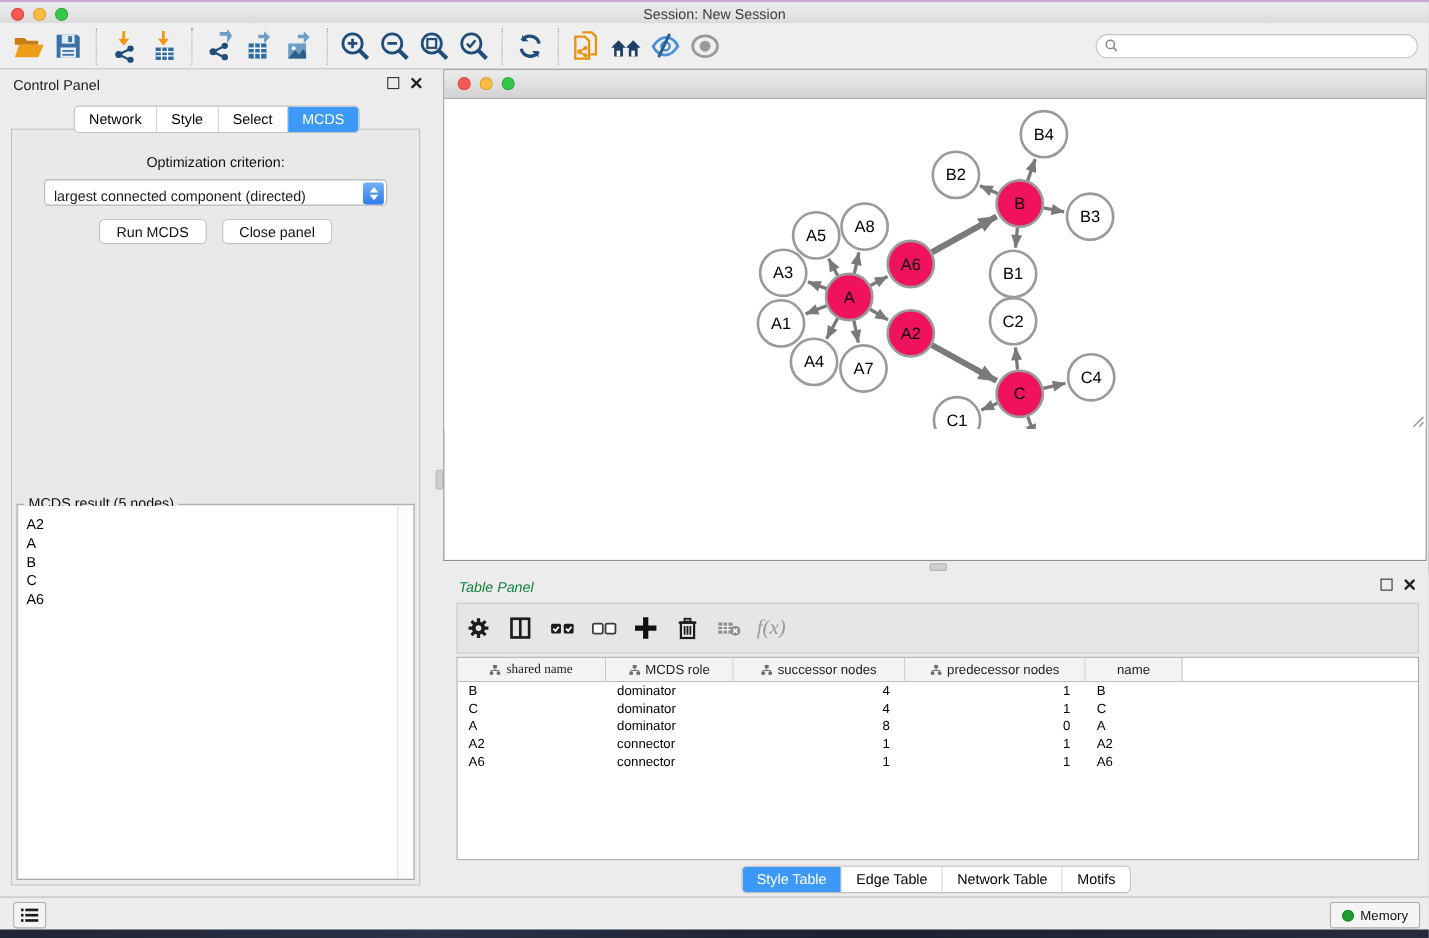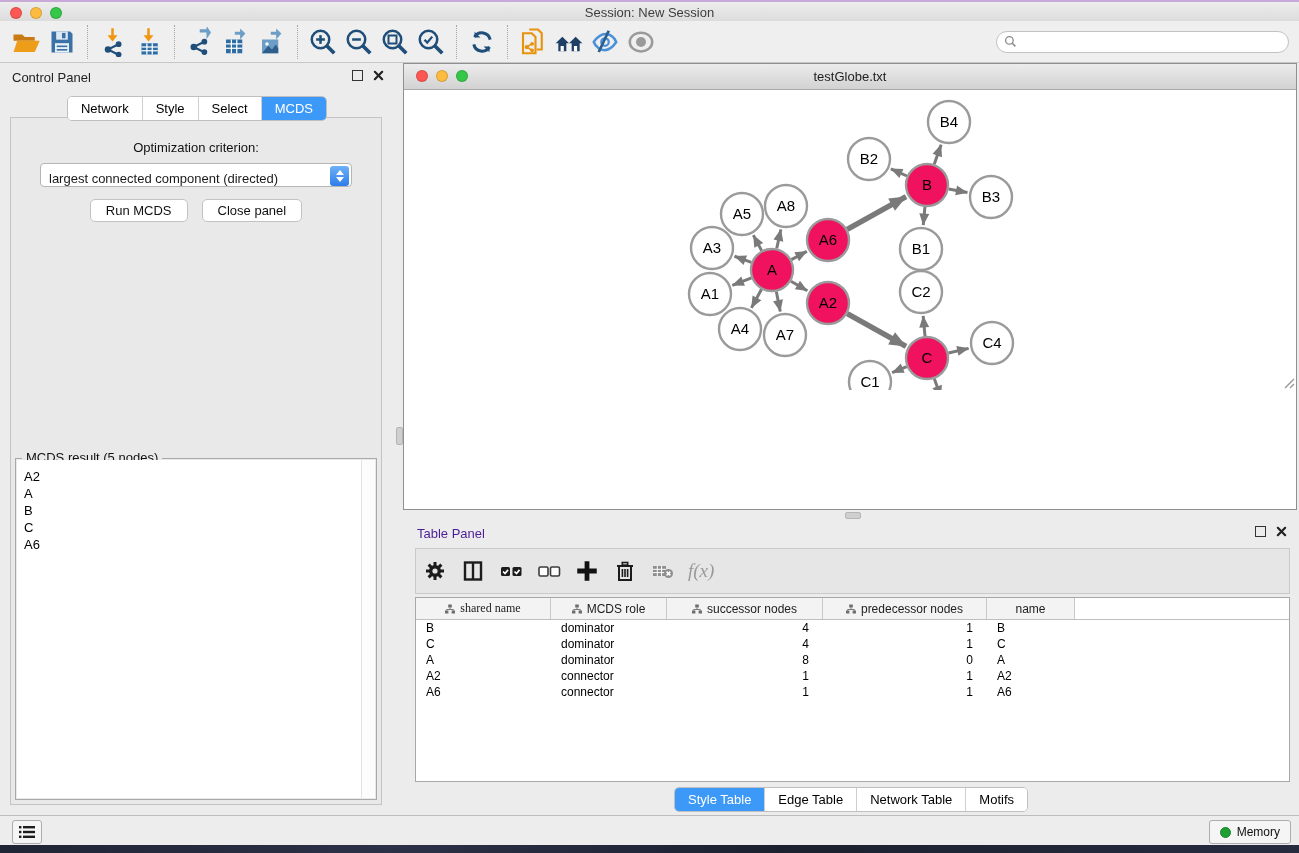--- a/index.html
+++ b/index.html
@@ -65,21 +65,21 @@
   .net-titlebar .wtitle{position:absolute;top:5px;left:0;width:100%;text-align:center;font-size:13px;color:#222;}
   .net-canvas{position:relative;width:100%;height:300px;background:#fff;overflow:hidden;}
   .resize-corner{position:absolute;right:1px;bottom:1px;}
 
   
   .hsplit-handle{position:absolute;left:845px;top:512px;width:14px;height:5px;background:#CFCFCF;border:1px solid #B5B5B5;border-radius:2px;}
 
   
   .table-panel{position:absolute;left:403px;top:520px;width:896px;height:295px;background:#ECECEC;}
   .tp-head{position:relative;height:26px;}
-  .tp-head .ptitle{position:absolute;left:14px;top:6px;font-size:13px;color:#4c1d95;}
+  .tp-head .ptitle{position:absolute;left:14px;top:6px;font-size:13px;color:#15803d;font-style:italic;}
   .tp-head .picons{position:absolute;right:12px;top:6px;display:flex;gap:10px;align-items:center;}
   .tp-toolbar{position:absolute;left:12px;right:9px;top:28px;height:46px;background:#E6E6E6;
     border:1px solid #CACACA;display:flex;align-items:center;box-sizing:border-box;}
   .tp-toolbar .tb-icon{width:32px;height:32px;margin:0 3px;}
   .fx-label{font-size:19px;color:#9a9a9a;font-family:"Liberation Serif",serif;font-style:italic;margin-left:6px;}
   .data-table{position:absolute;left:12px;right:9px;top:77px;bottom:33px;background:#fff;border:1px solid #A8A8A8;overflow:hidden;}
   .dt-header{display:flex;height:21px;border-bottom:1px solid #BFBFBF;font-size:12px;color:#222;}
   .dt-hcell{display:flex;align-items:center;justify-content:center;gap:5px;background:#F3F3F3;
     border-right:1px solid #C9C9C9;box-sizing:border-box;height:100%;}
   .dt-hcell:last-child{border-right:1px solid #C9C9C9;}
@@ -320,21 +320,20 @@
 
   <div class="vsplit-handle"></div>
 
   <div class="net-frame">
     <div class="net-titlebar">
       <div class="traffic">
         <span class="light" style="background:#FC5753"></span>
         <span class="light" style="background:#FDBC40"></span>
         <span class="light" style="background:#34C748"></span>
       </div>
-      <div class="wtitle">testGlobe.txt</div>
     </div>
     <div class="net-canvas">
       <svg id="graph" width="892" height="420" viewBox="0 0 892 420">
           <defs>
             <marker id="arr" markerUnits="userSpaceOnUse" markerWidth="14" markerHeight="12" refX="12.5" refY="6" orient="auto">
               <path d="M1,1 L13,6 L1,11 z" fill="#7A7A7A"></path>
             </marker>
             <marker id="arrT" markerUnits="userSpaceOnUse" markerWidth="19" markerHeight="16" refX="17.5" refY="8" orient="auto">
               <path d="M1,1 L18,8 L1,15 z" fill="#7A7A7A"></path>
             </marker>

